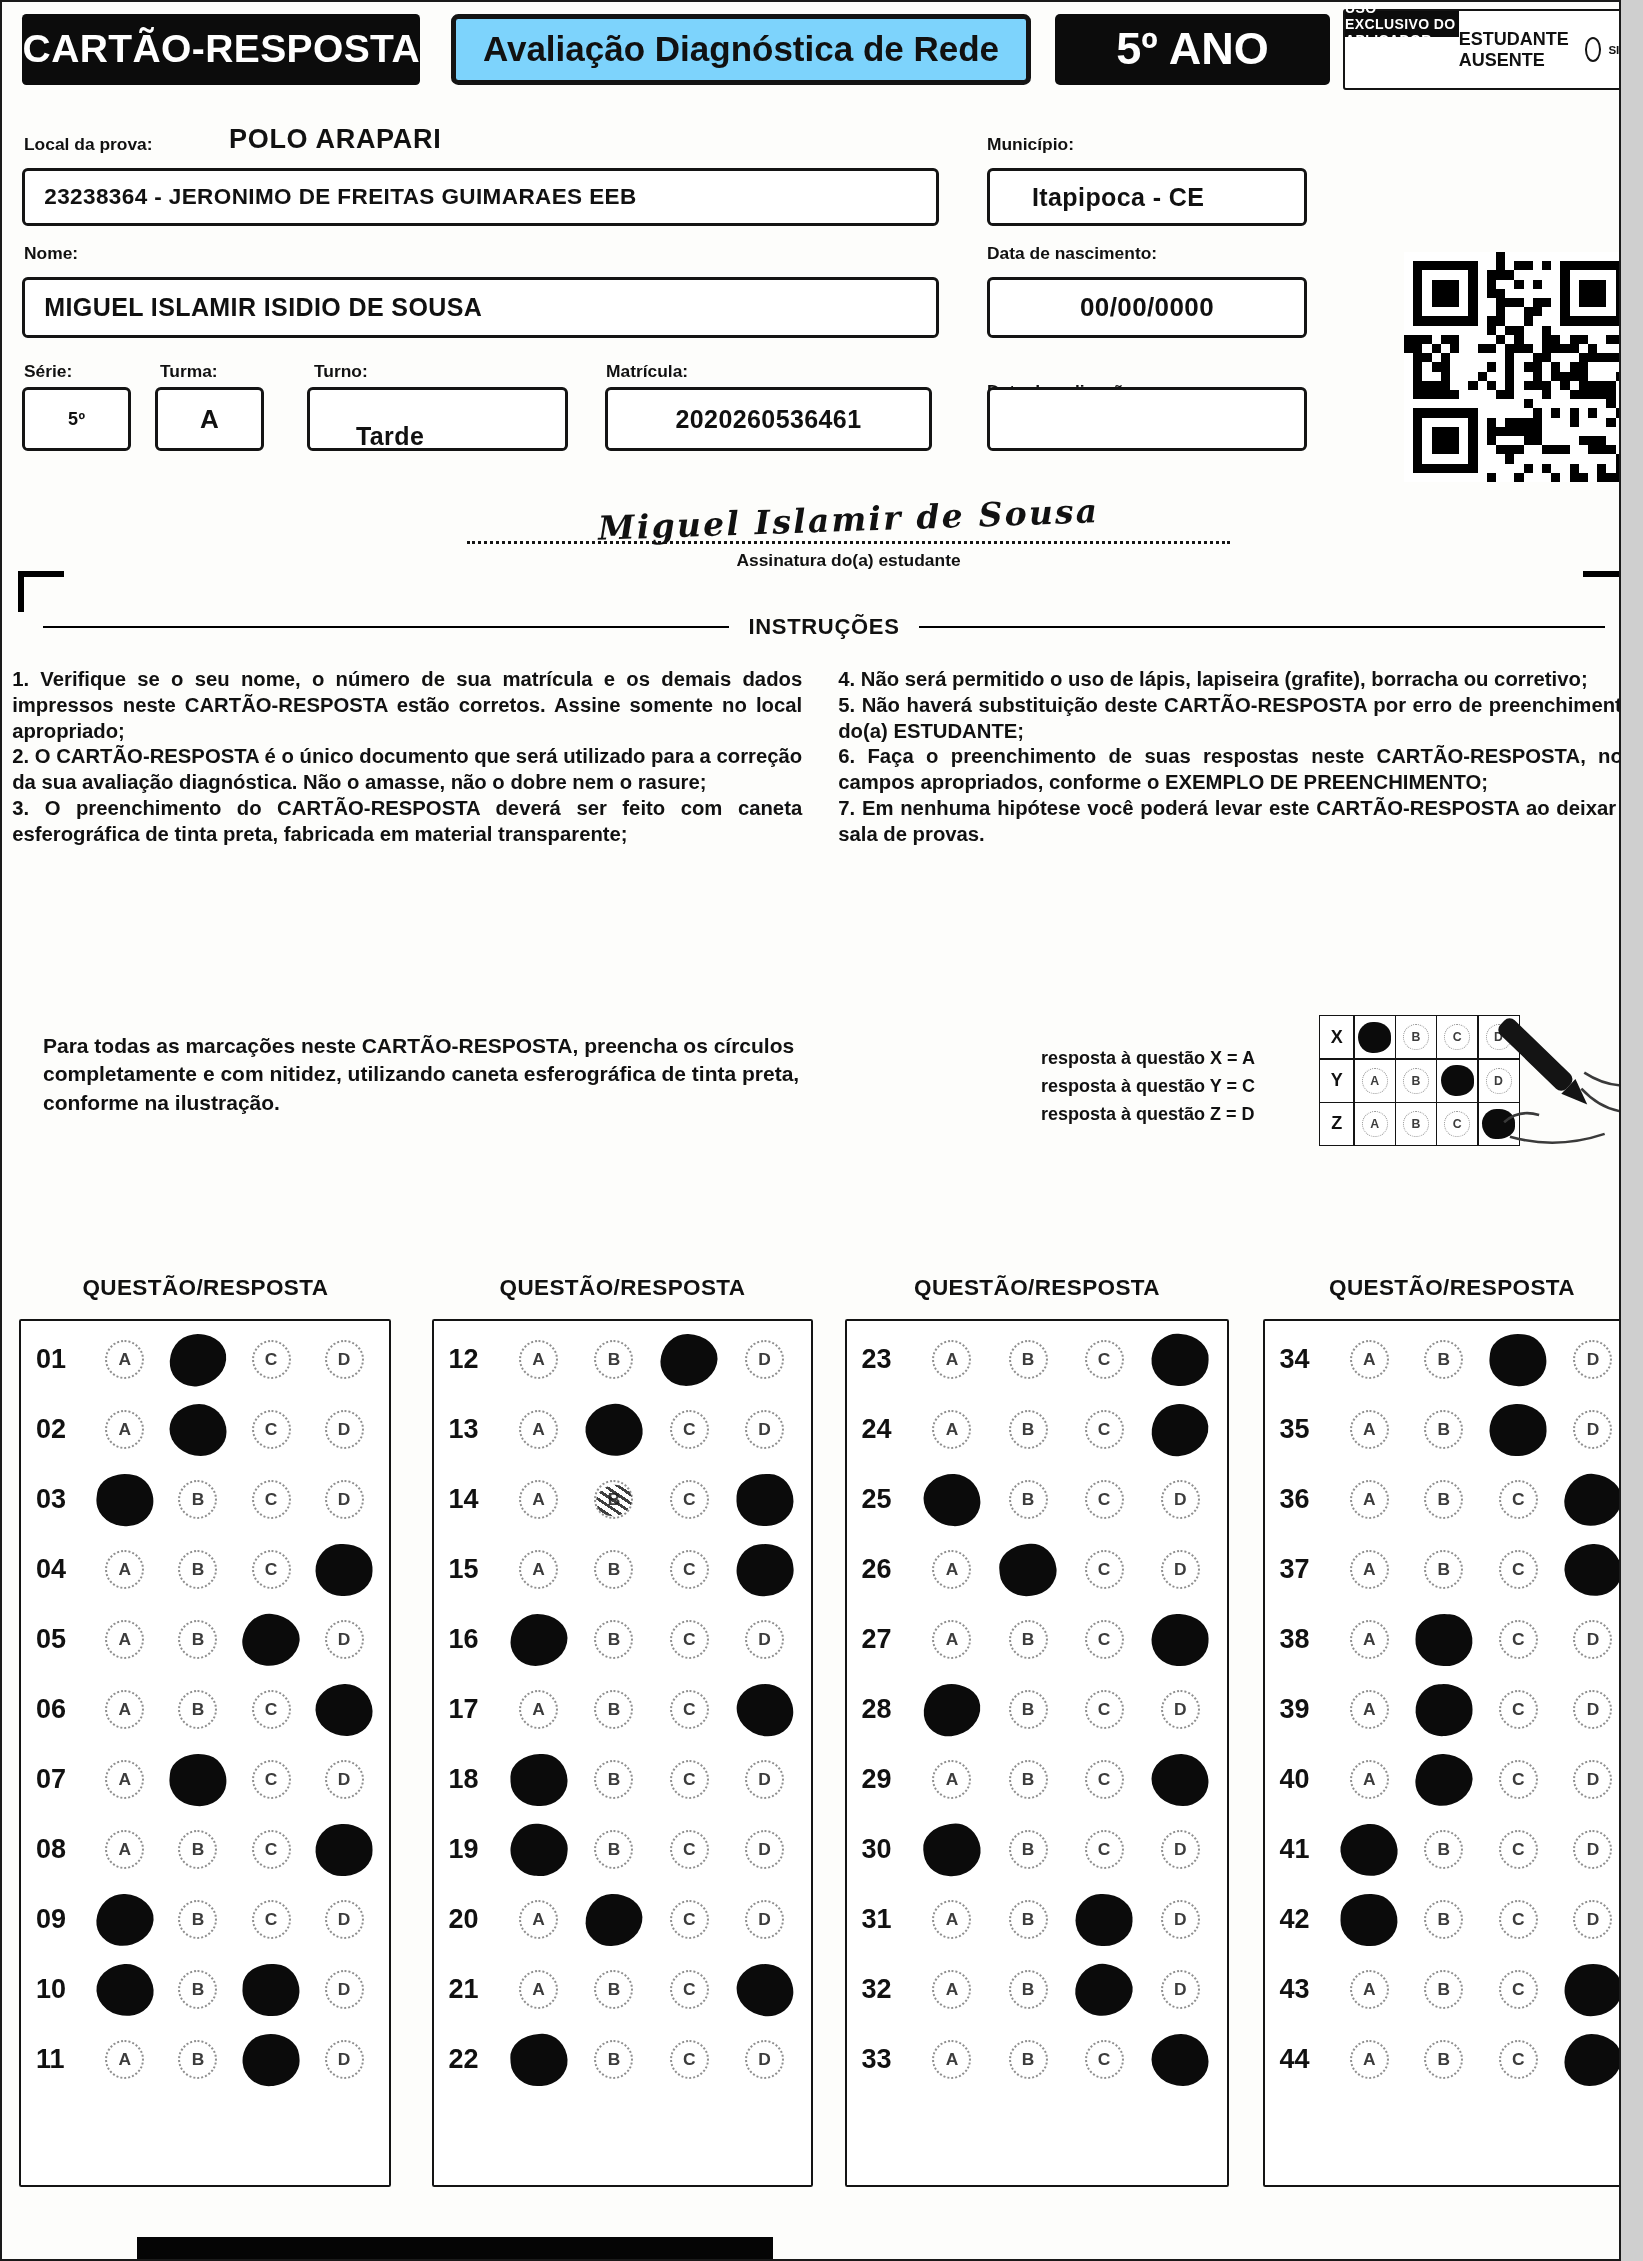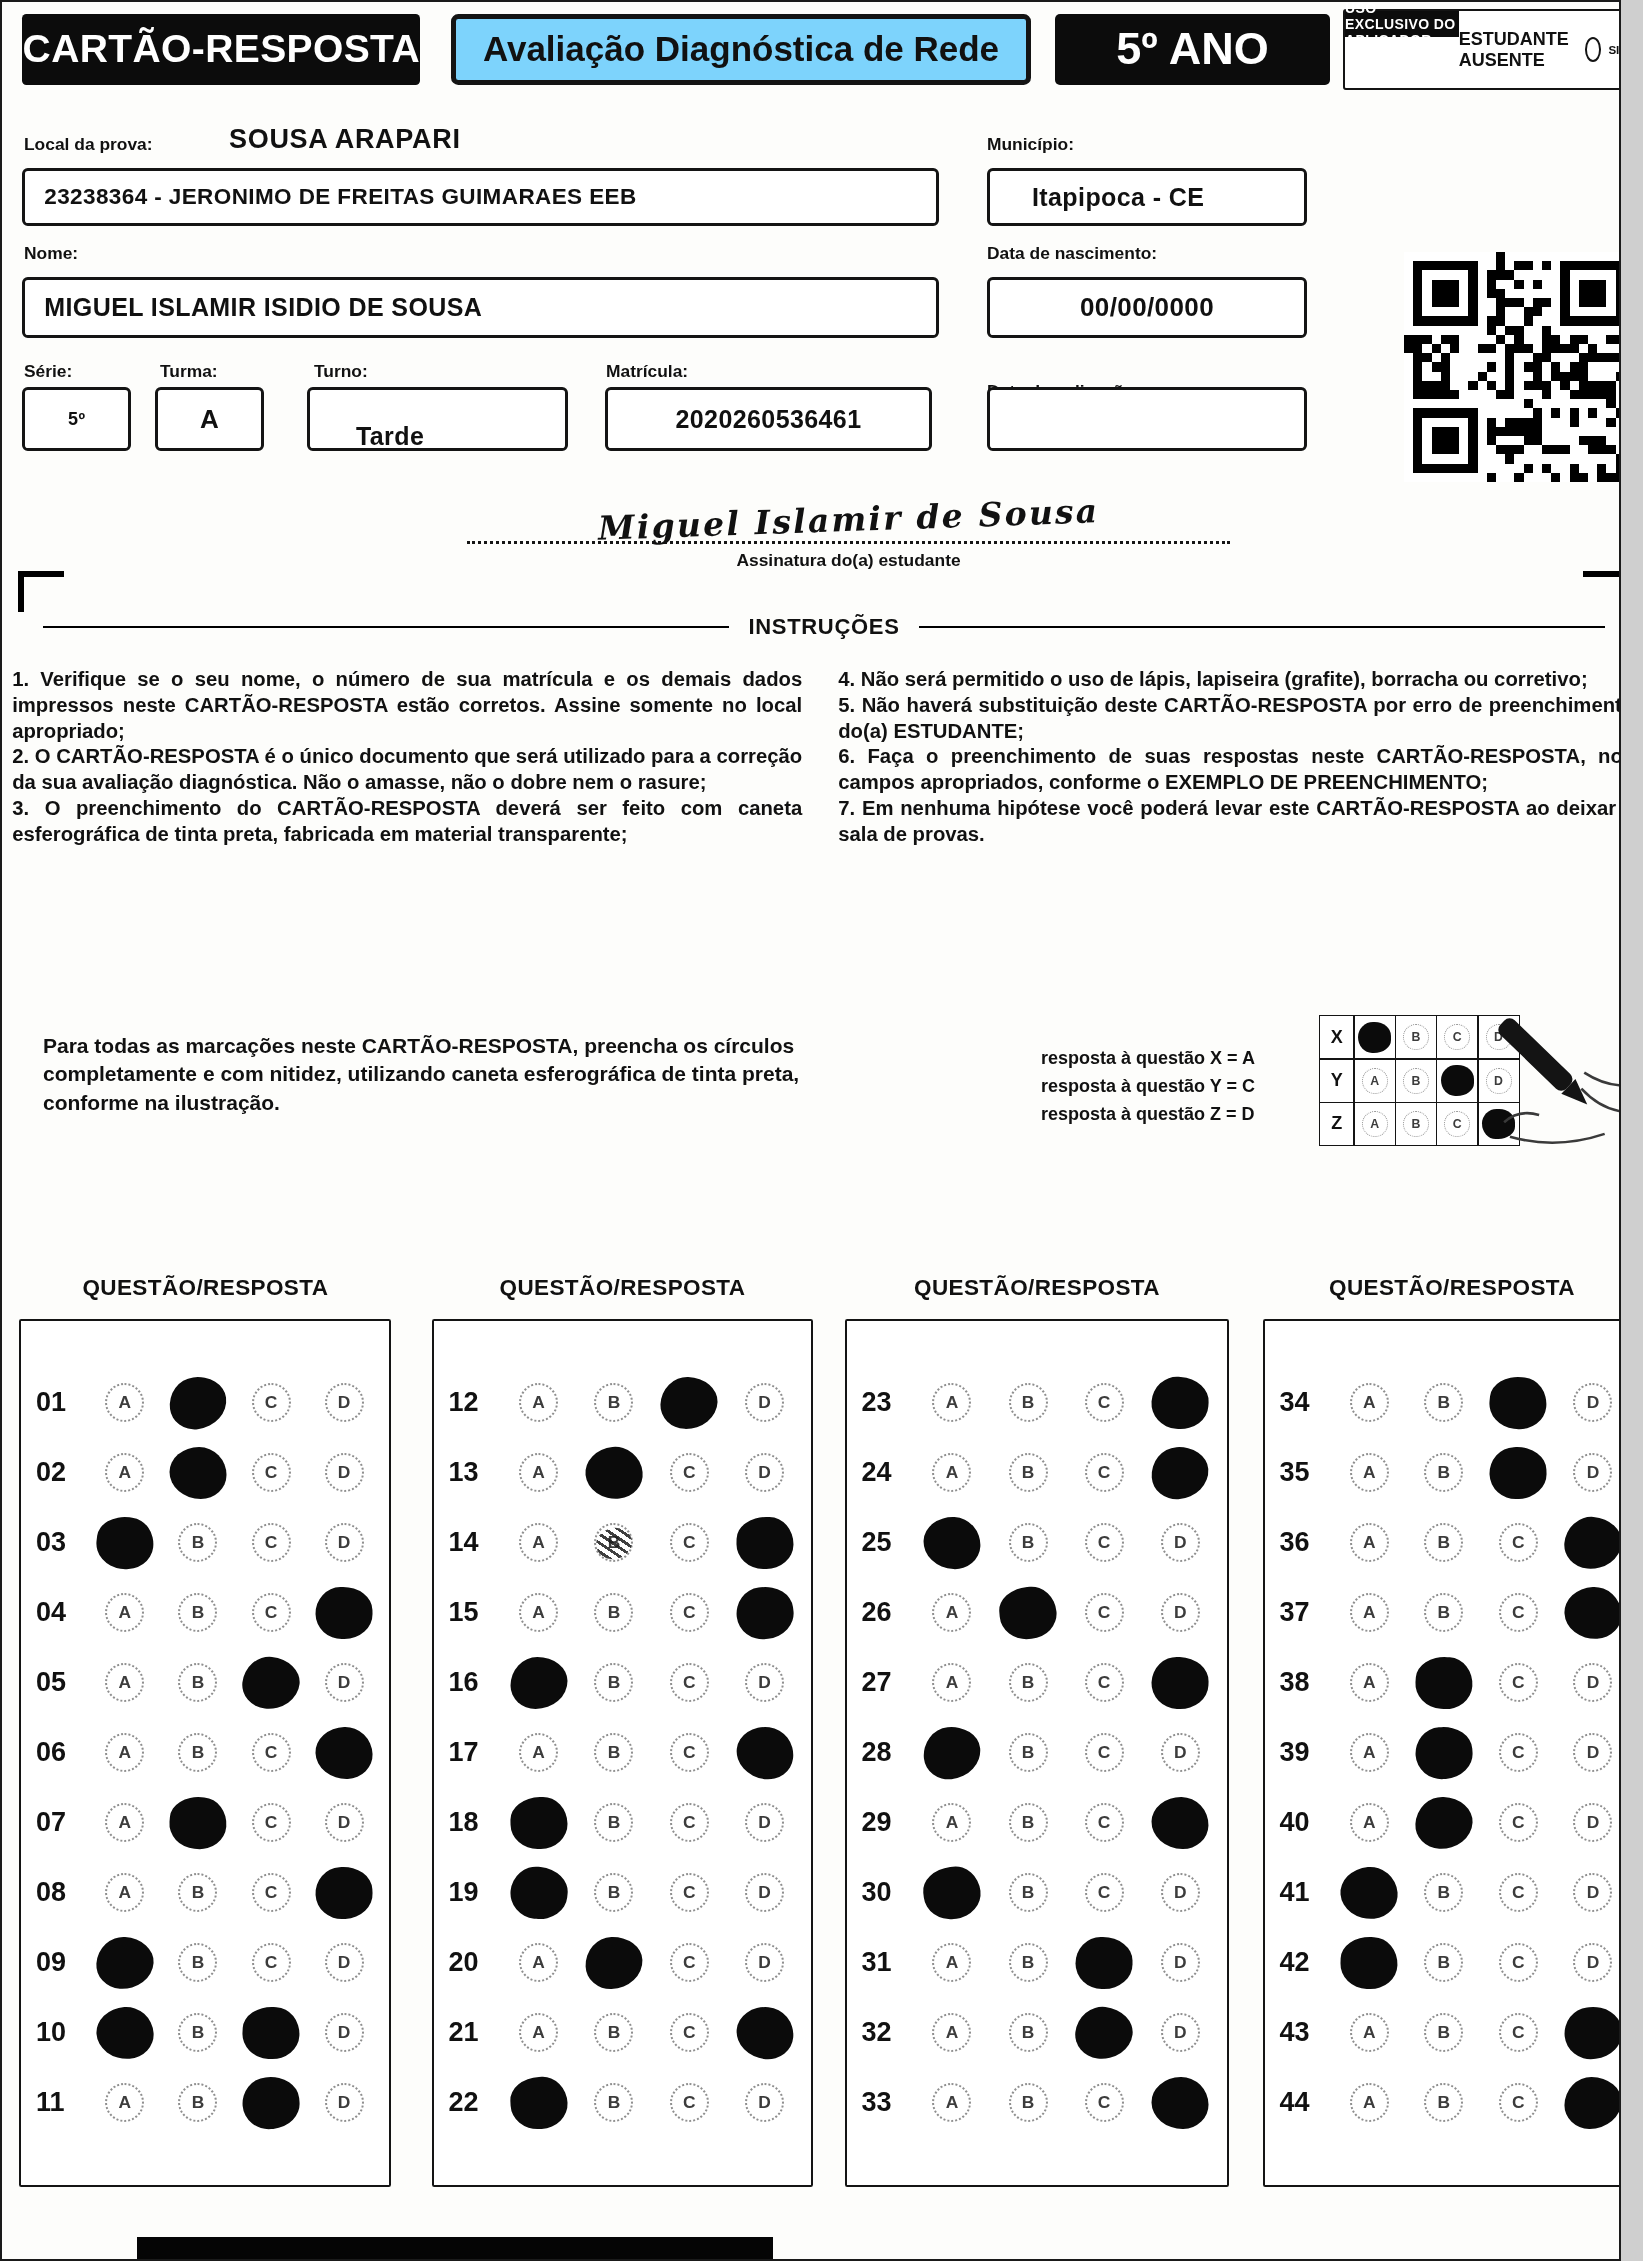--- a/index.html
+++ b/index.html
@@ -55,21 +55,21 @@
   .eg-cell{width:42px;height:44px;border:1.5px solid #141414;margin:-0.7px 0 0 -0.7px;display:flex;align-items:center;justify-content:center;position:relative;background:#fff;}
   .eg-cell.eg-label{width:35px;font-size:18px;font-weight:800;}
   .mini-bubble{width:26px;height:26px;border-radius:50%;border:1.5px dotted #8f8f8f;color:#3c3c3c;font-size:12.3px;font-weight:700;display:flex;align-items:center;justify-content:center;}
   .blob-sm{width:33px;height:30.5px;background:#0b0b0b;border-radius:48% 52% 55% 45%/52% 48% 45% 55%;}
 
   .pen-wrap{left:1473px;top:992px;width:169px;height:167px;}
 
   
   .ans-col{top:1273px;height:912px;display:flex;flex-direction:column;}
   .ans-header{height:32px;text-align:center;font-size:22.5px;font-weight:800;letter-spacing:0.4px;}
-  .ans-box{flex:1;margin-top:11.6px;border:2.9px solid #141414;border-radius:2.2px;display:flex;flex-direction:column;justify-content:center;padding:4.4px 2.9px;background:#fff;}
+  .ans-box{flex:1;margin-top:11.6px;border:2.9px solid #141414;border-radius:2.2px;display:flex;flex-direction:column;justify-content:flex-start;padding:4.4px 2.9px;background:#fff;}
   .q-row{display:flex;align-items:center;height:70px;}
   .q-num{width:64px;padding-left:11.6px;font-size:27px;font-weight:800;}
   .q-opts{flex:1;display:flex;justify-content:space-around;align-items:center;padding-right:5.8px;}
   .opt-cell{position:relative;width:42px;height:42px;display:flex;align-items:center;justify-content:center;}
   .bubble{width:39px;height:39px;border-radius:50%;border:2.2px dotted #8f8f8f;color:#3c3c3c;font-size:17.4px;font-weight:700;display:flex;align-items:center;justify-content:center;background:#fff;}
   .blob{position:absolute;left:50%;top:50%;width:57px;height:52px;background:#0b0b0b;transform:translate(-50%,-50%);}
   .stray{position:absolute;left:2.9px;top:5.8px;width:36px;height:30.5px;border-radius:50%;background:repeating-linear-gradient(48deg,#1d1d1d 0 2.9px,transparent 2.9px 7.3px);opacity:.85;transform:rotate(-14deg);}
 
   .barcode{left:135px;top:2235px;width:636px;height:25px;background:#050505;}
   .qr-wrap{left:1402px;top:250px;width:230px;height:230px;background:#fff;}
@@ -86,21 +86,21 @@
   <div class="abs hdr-applicator">
     <div class="applicator-strip fill-black">USO EXCLUSIVO DO APLICADOR</div>
     <div class="absent-row">
       <span class="absent-label">ESTUDANTE AUSENTE</span>
       <span class="absent-circle"></span>
       <span class="absent-sim">SIM</span>
     </div>
   </div>
 
   <div class="abs lbl" style="left:22px;top:132px;">Local da prova:</div>
-  <div class="abs" style="left:227px;top:122px;font-size:27px;font-weight:800;letter-spacing:0.7px;">SOUSA ARAPARI</div>
+  <div class="abs" style="left:227px;top:122px;font-size:27px;font-weight:800;letter-spacing:0.7px;">POLO ARAPARI</div>
   <div class="abs lbl" style="left:985px;top:132px;">Município:</div>
 
   <div class="abs vbox" style="left:20.3px;top:166px;width:917px;height:58px;">
     <span class="val">23238364 - JERONIMO DE FREITAS GUIMARAES EEB</span>
   </div>
   <div class="abs vbox" style="left:985px;top:166px;width:320px;height:58px;">
     <span class="val" style="padding-left:42px;font-size:25px;">Itapipoca - CE</span>
   </div>
 
   <div class="abs lbl" style="left:22px;top:241px;">Nome:</div>

